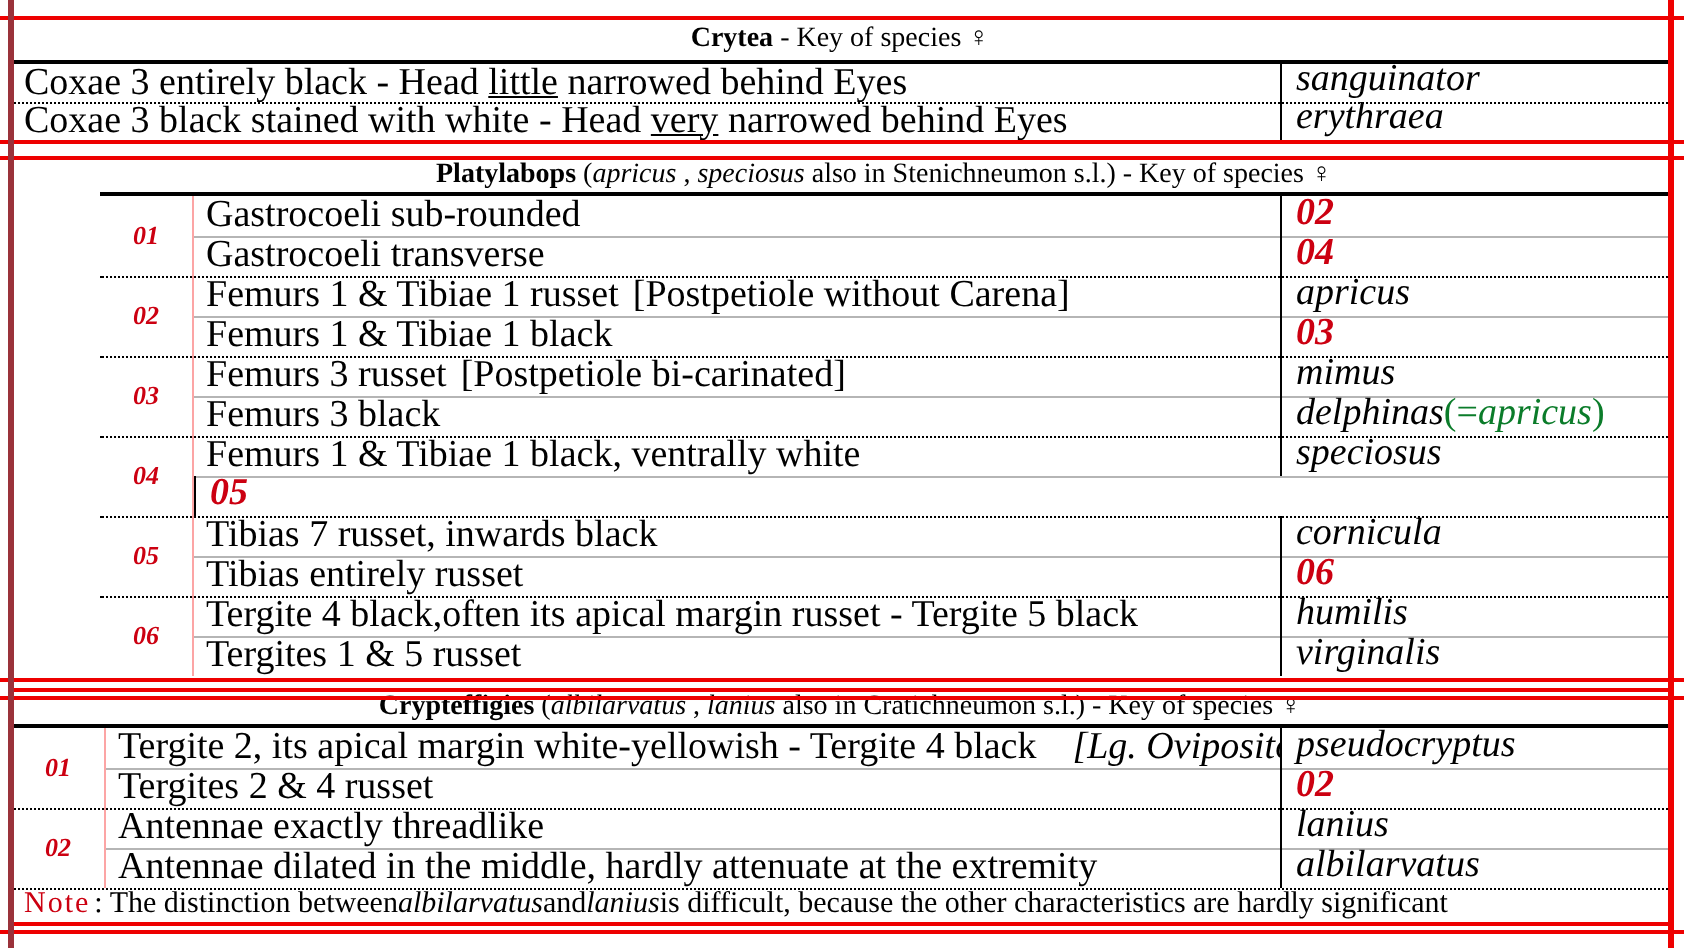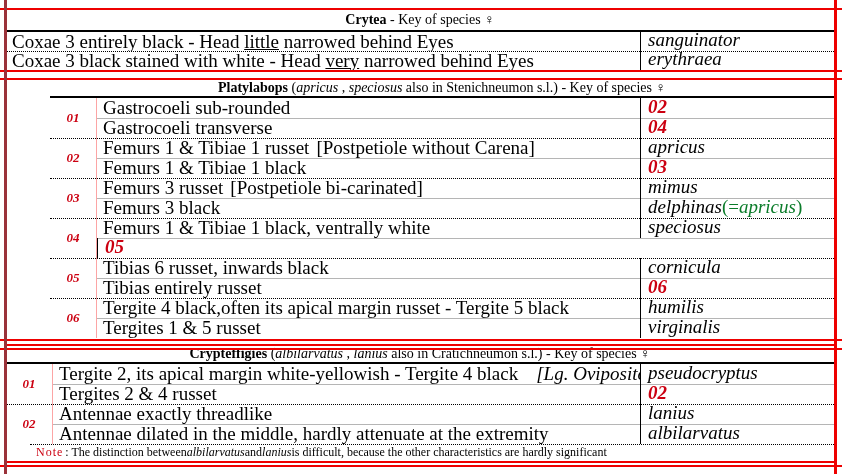--- a/index.html
+++ b/index.html
@@ -56,21 +56,21 @@
   .cell.res{width:194px;box-sizing:border-box;border-left:1px solid #000;padding-left:7px;align-self:stretch;display:flex;align-items:flex-end;}
   .sp{font-style:italic;}
   .ref{color:var(--numred);font-weight:bold;font-style:italic;}
   .green{color:var(--green);}
   .u{text-decoration:underline;}
   .bracket{margin-left:7px;}
   .bracket-i{margin-left:18px;font-style:italic;}
 
   .note-row{
     position:relative;height:17px;display:flex;align-items:center;
-    padding-left:6px;font-size:12px;white-space:nowrap;overflow:hidden;margin-left:24px;
+    padding-left:6px;font-size:15px;white-space:nowrap;overflow:hidden;
   }
   .note-row::before{content:"";position:absolute;left:0;right:0;top:0;border-top:1px dotted #000;}
   .note-label{color:var(--numred);letter-spacing:1px;margin-right:2px;}
   .ni{font-style:italic;}
 </style>
 </head>
 <body>
 
 <div class="page">
 
@@ -175,21 +175,21 @@
                 <span class="ref">05</span>
               </div>
           </div>
         </div>
       </div>
 
       <div class="group">
         <div class="group-num">05</div>
         <div class="group-rows">
           <div class="row">
-            <div class="cell desc"><span>Tibias 6 russet, inwards black</span></div>
+            <div class="cell desc"><span>Tibias 7 russet, inwards black</span></div>
             <div class="cell res">
                 <span class="sp">cornicula</span>
               </div>
           </div>
           <div class="row">
             <div class="cell desc"><span>Tibias entirely russet</span></div>
             <div class="cell res">
                 <span class="ref">06</span>
               </div>
           </div>

